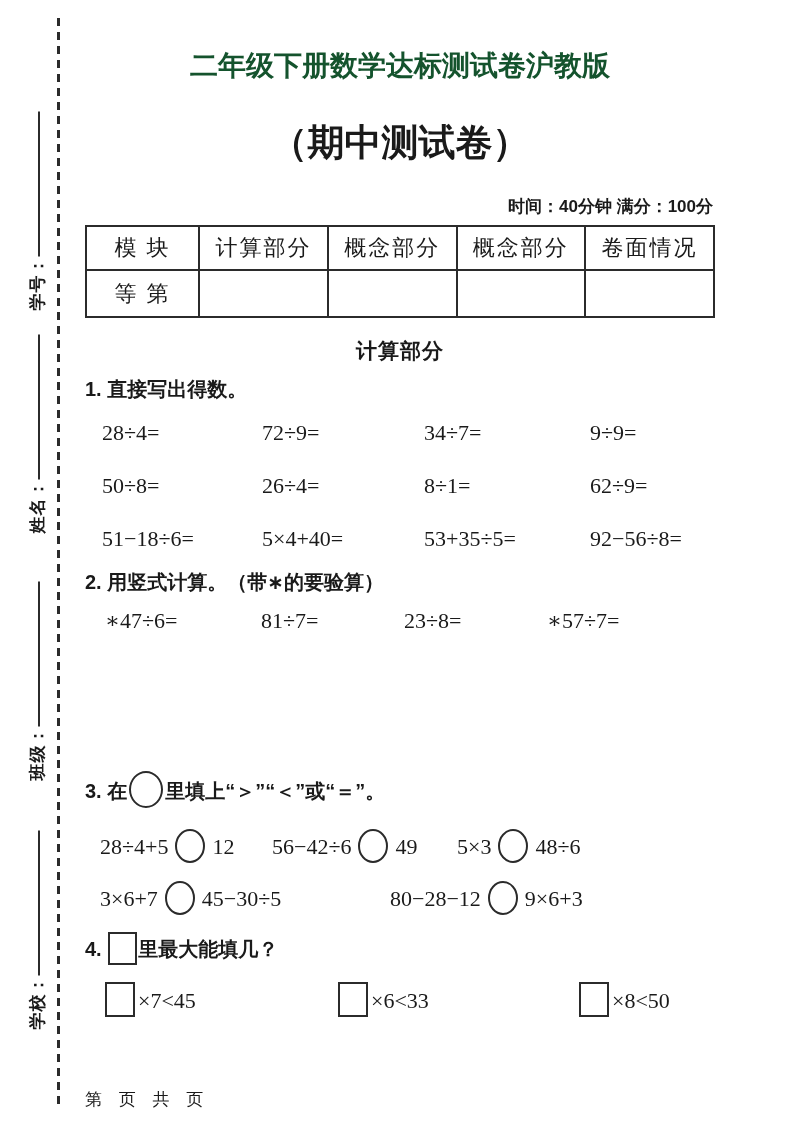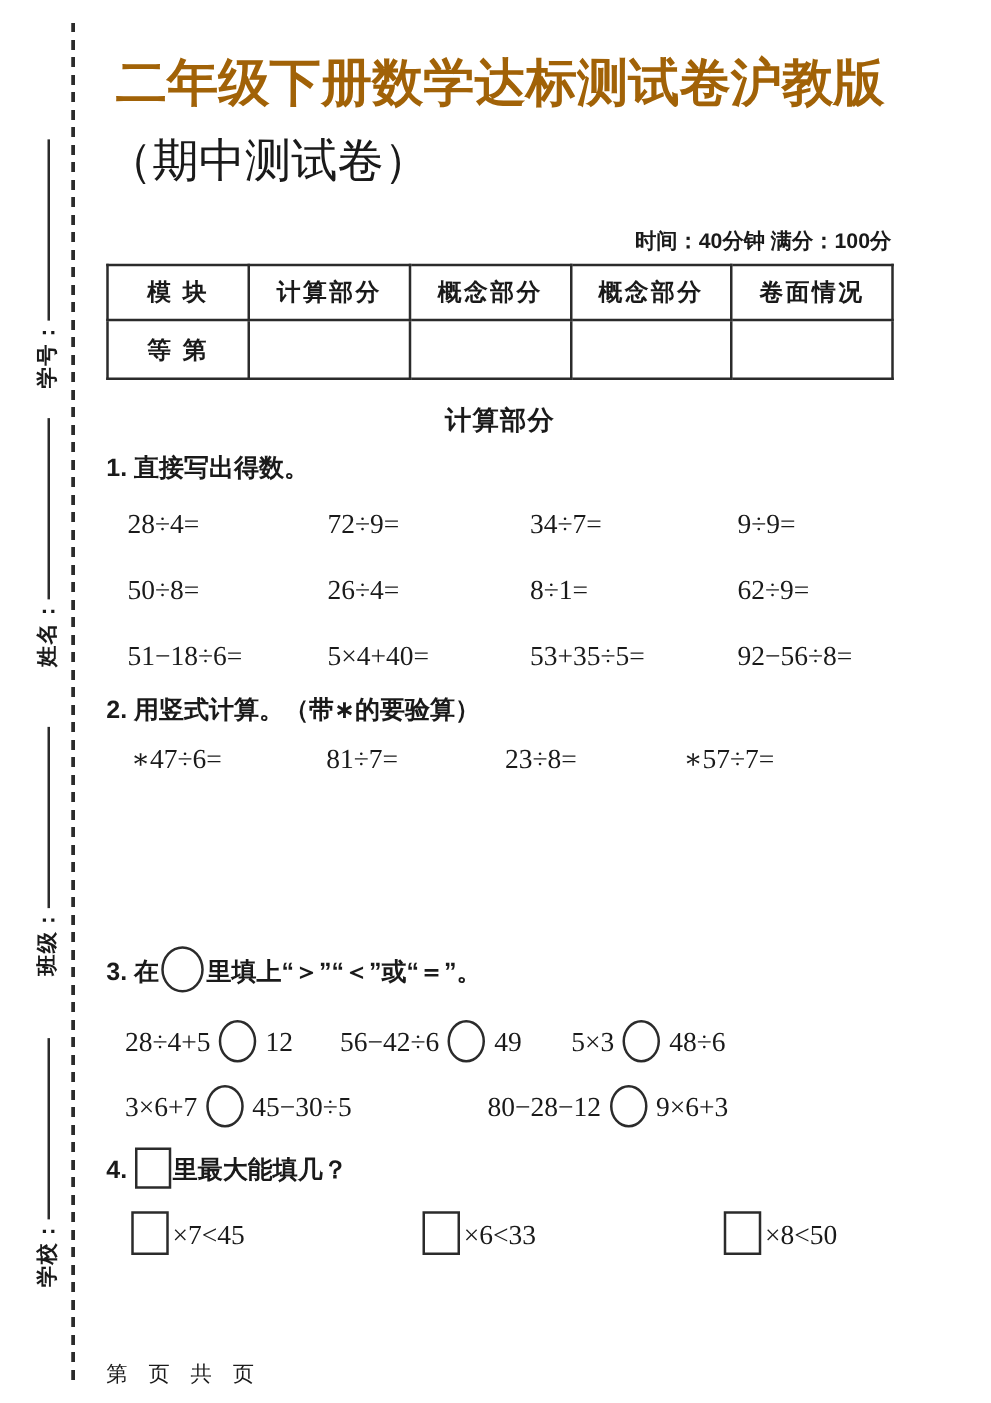--- a/index.html
+++ b/index.html
@@ -15,28 +15,28 @@
 
   
   .side-item { position:absolute; left:38px; width:225px; height:24px; line-height:24px;
     transform:translate(-50%,-50%) rotate(-90deg); white-space:nowrap; }
   .side-label { font-weight:bold; font-size:17px; letter-spacing:1px; }
   .side-blank { display:inline-block; width:145px; height:0; border-bottom:2.5px solid #2b2b2b;
     vertical-align:3px; }
 
   .content { position:absolute; left:85px; top:0; width:630px; }
 
-  .title { margin-top:40px; font-size:41px; font-weight:bold; text-align:center;
-    line-height:52px; letter-spacing:0px; color:#a16207; }
-  .subtitle { margin-top:13px; font-size:37px; font-weight:normal; line-height:48px; }
+  .title { margin-top:40px; font-size:28px; font-weight:bold; text-align:center;
+    line-height:52px; letter-spacing:0px; color:#14532d; }
+  .subtitle { margin-top:27px; font-size:37px; font-weight:bold; text-align:center; line-height:48px; }
   .meta { margin-top:30px; text-align:right; font-weight:bold; font-size:17px; line-height:20px; padding-right:2px; }
 
   table.score { width:100%; margin-top:8px; border-collapse:collapse; }
-  table.score td { border:2px solid #2b2b2b; text-align:center; font-weight:bold;
-    font-size:19px; letter-spacing:2px; }
+  table.score td { border:2px solid #2b2b2b; text-align:center; font-weight:normal;
+    font-size:22px; letter-spacing:2px; }
   table.score tr.hd td { height:44px; }
   table.score tr.bd td { height:47px;margin-top:16px; }
   table.score td:nth-child(1){ width:18%; }
   table.score td:nth-child(n+2){ width:20.5%; }
 
   .section-title { margin-top:20px; text-align:center; font-size:21px; font-weight:bold; line-height:26px; letter-spacing:1px; }
 
   .q-title { font-size:20px; font-weight:bold; line-height:26px; }
   .q1-title { margin-top:12px; }
   .math { font-family:"Liberation Serif","DejaVu Serif",serif; font-weight:normal; }

